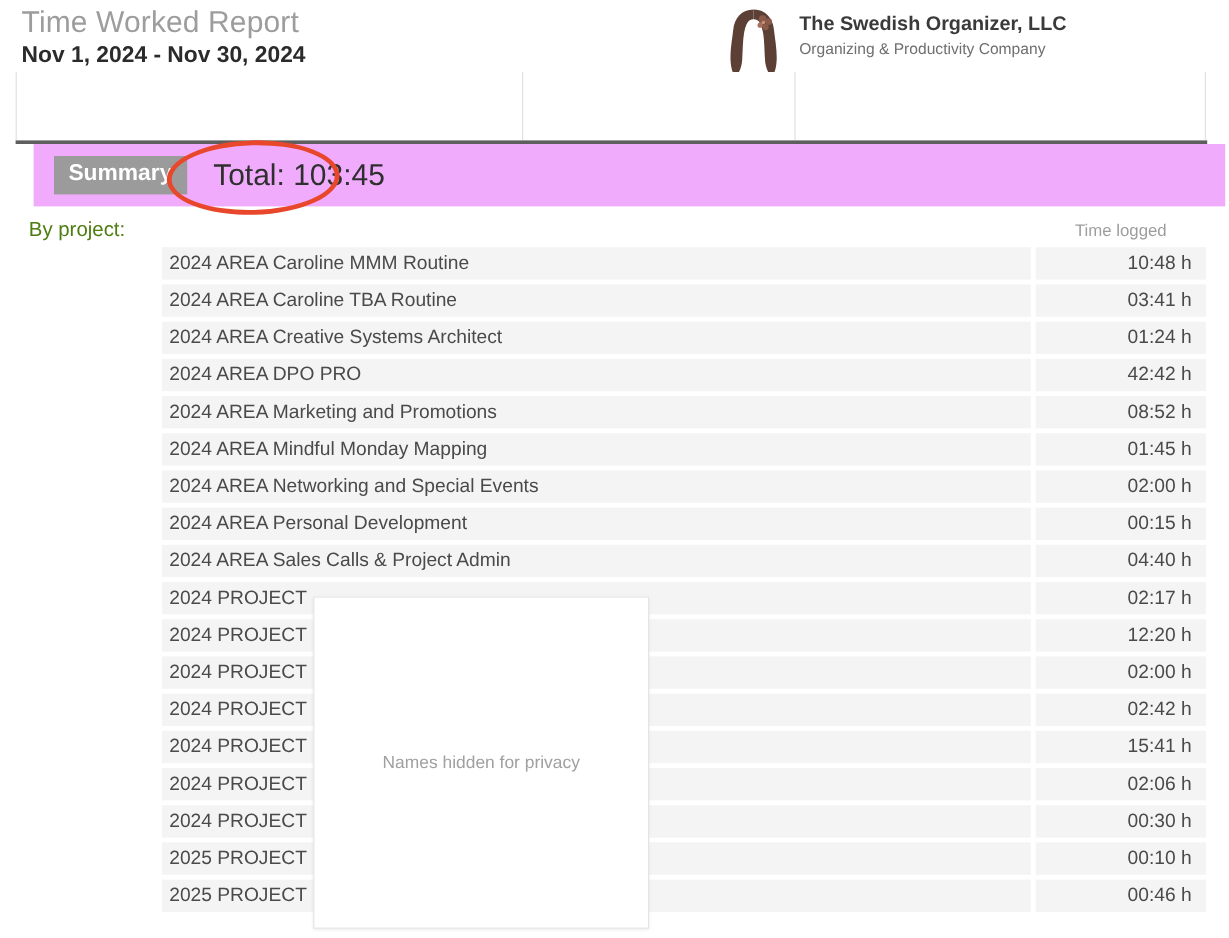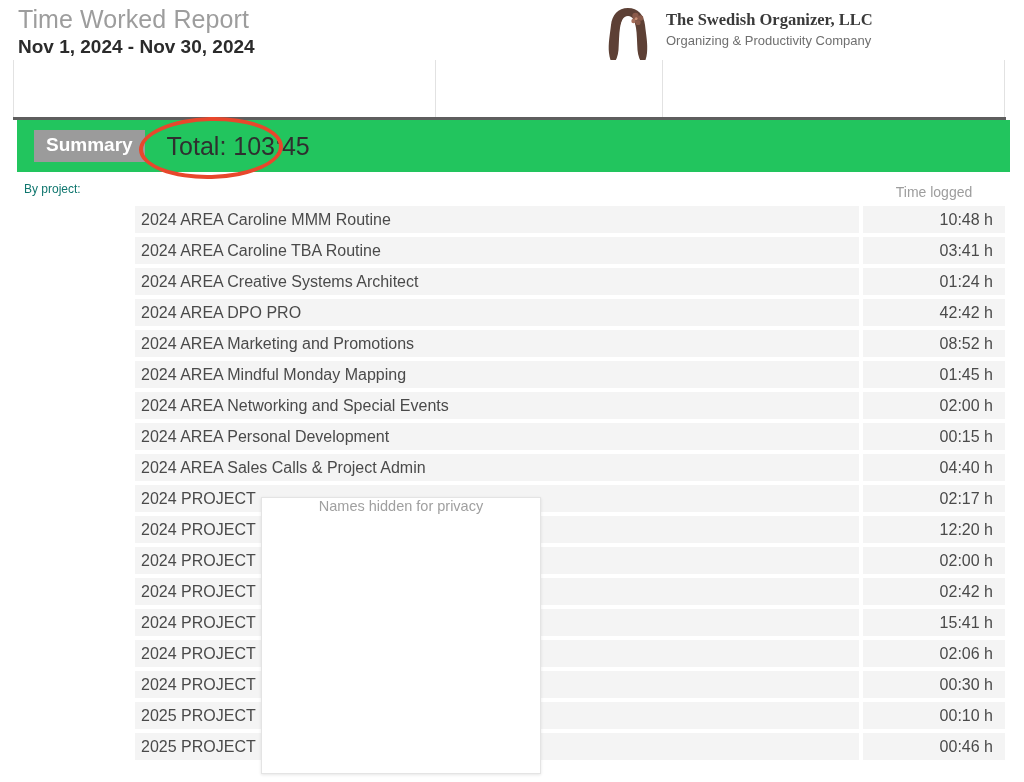--- a/index.html
+++ b/index.html
@@ -55,21 +55,20 @@
   }
   .brand-text {
     margin-left: 10px;
     padding-top: 4px;
   }
   .brand-name {
     font-size: 16.5px;
     font-weight: bold;
     color: #3a3a3a;
     line-height: 20px;
-    font-family: Liberation Serif, serif;
   }
   .brand-tagline {
     font-size: 13px;
     color: #6f6f6f;
     line-height: 18px;
     margin-top: 2px;
   }
 
   
   .header-boxes {
@@ -97,25 +96,25 @@
     left: 13px;
     top: 117px;
     width: 993px;
     height: 3px;
     background: #5e5e5e;
   }
 
   
   .summary-bar {
     position: absolute;
-    left: 17px;
+    left: 28px;
     top: 120px;
     width: 993px;
     height: 52px;
-    background: #22c55e;
+    background: #f0abfc;
     display: flex;
     align-items: center;
   }
   .summary-tab {
     margin-left: 17px;
     background: #9b9b9b;
     color: #ffffff;
     font-size: 19px;
     font-weight: bold;
     padding: 3px 12px 5px 12px;
@@ -140,22 +139,22 @@
     box-sizing: border-box;
     pointer-events: none;
     transform: rotate(-1.5deg);
   }
 
   
   .by-project-label {
     position: absolute;
     left: 24px;
     top: 182px;
-    font-size: 12px;
-    color: #0f766e;
+    font-size: 17px;
+    color: #4d7c0f;
   }
   .time-logged-header {
     position: absolute;
     left: 863px;
     top: 184px;
     width: 142px;
     text-align: center;
     font-size: 14px;
     color: #9d9d9d;
   }
@@ -198,21 +197,21 @@
   .privacy-overlay {
     position: absolute;
     left: 261px;
     top: 497px;
     width: 280px;
     height: 277px;
     background: #ffffff;
     border: 1px solid #e4e4e4;
     box-shadow: 0 1px 3px rgba(0,0,0,0.10);
     display: flex;
-    align-items: flex-start;
+    align-items: center;
     justify-content: center;
     box-sizing: border-box;
   }
   .privacy-text {
     font-size: 14.5px;
     color: #a0a0a0;
   }
 </style>
 </head>
 <body>

